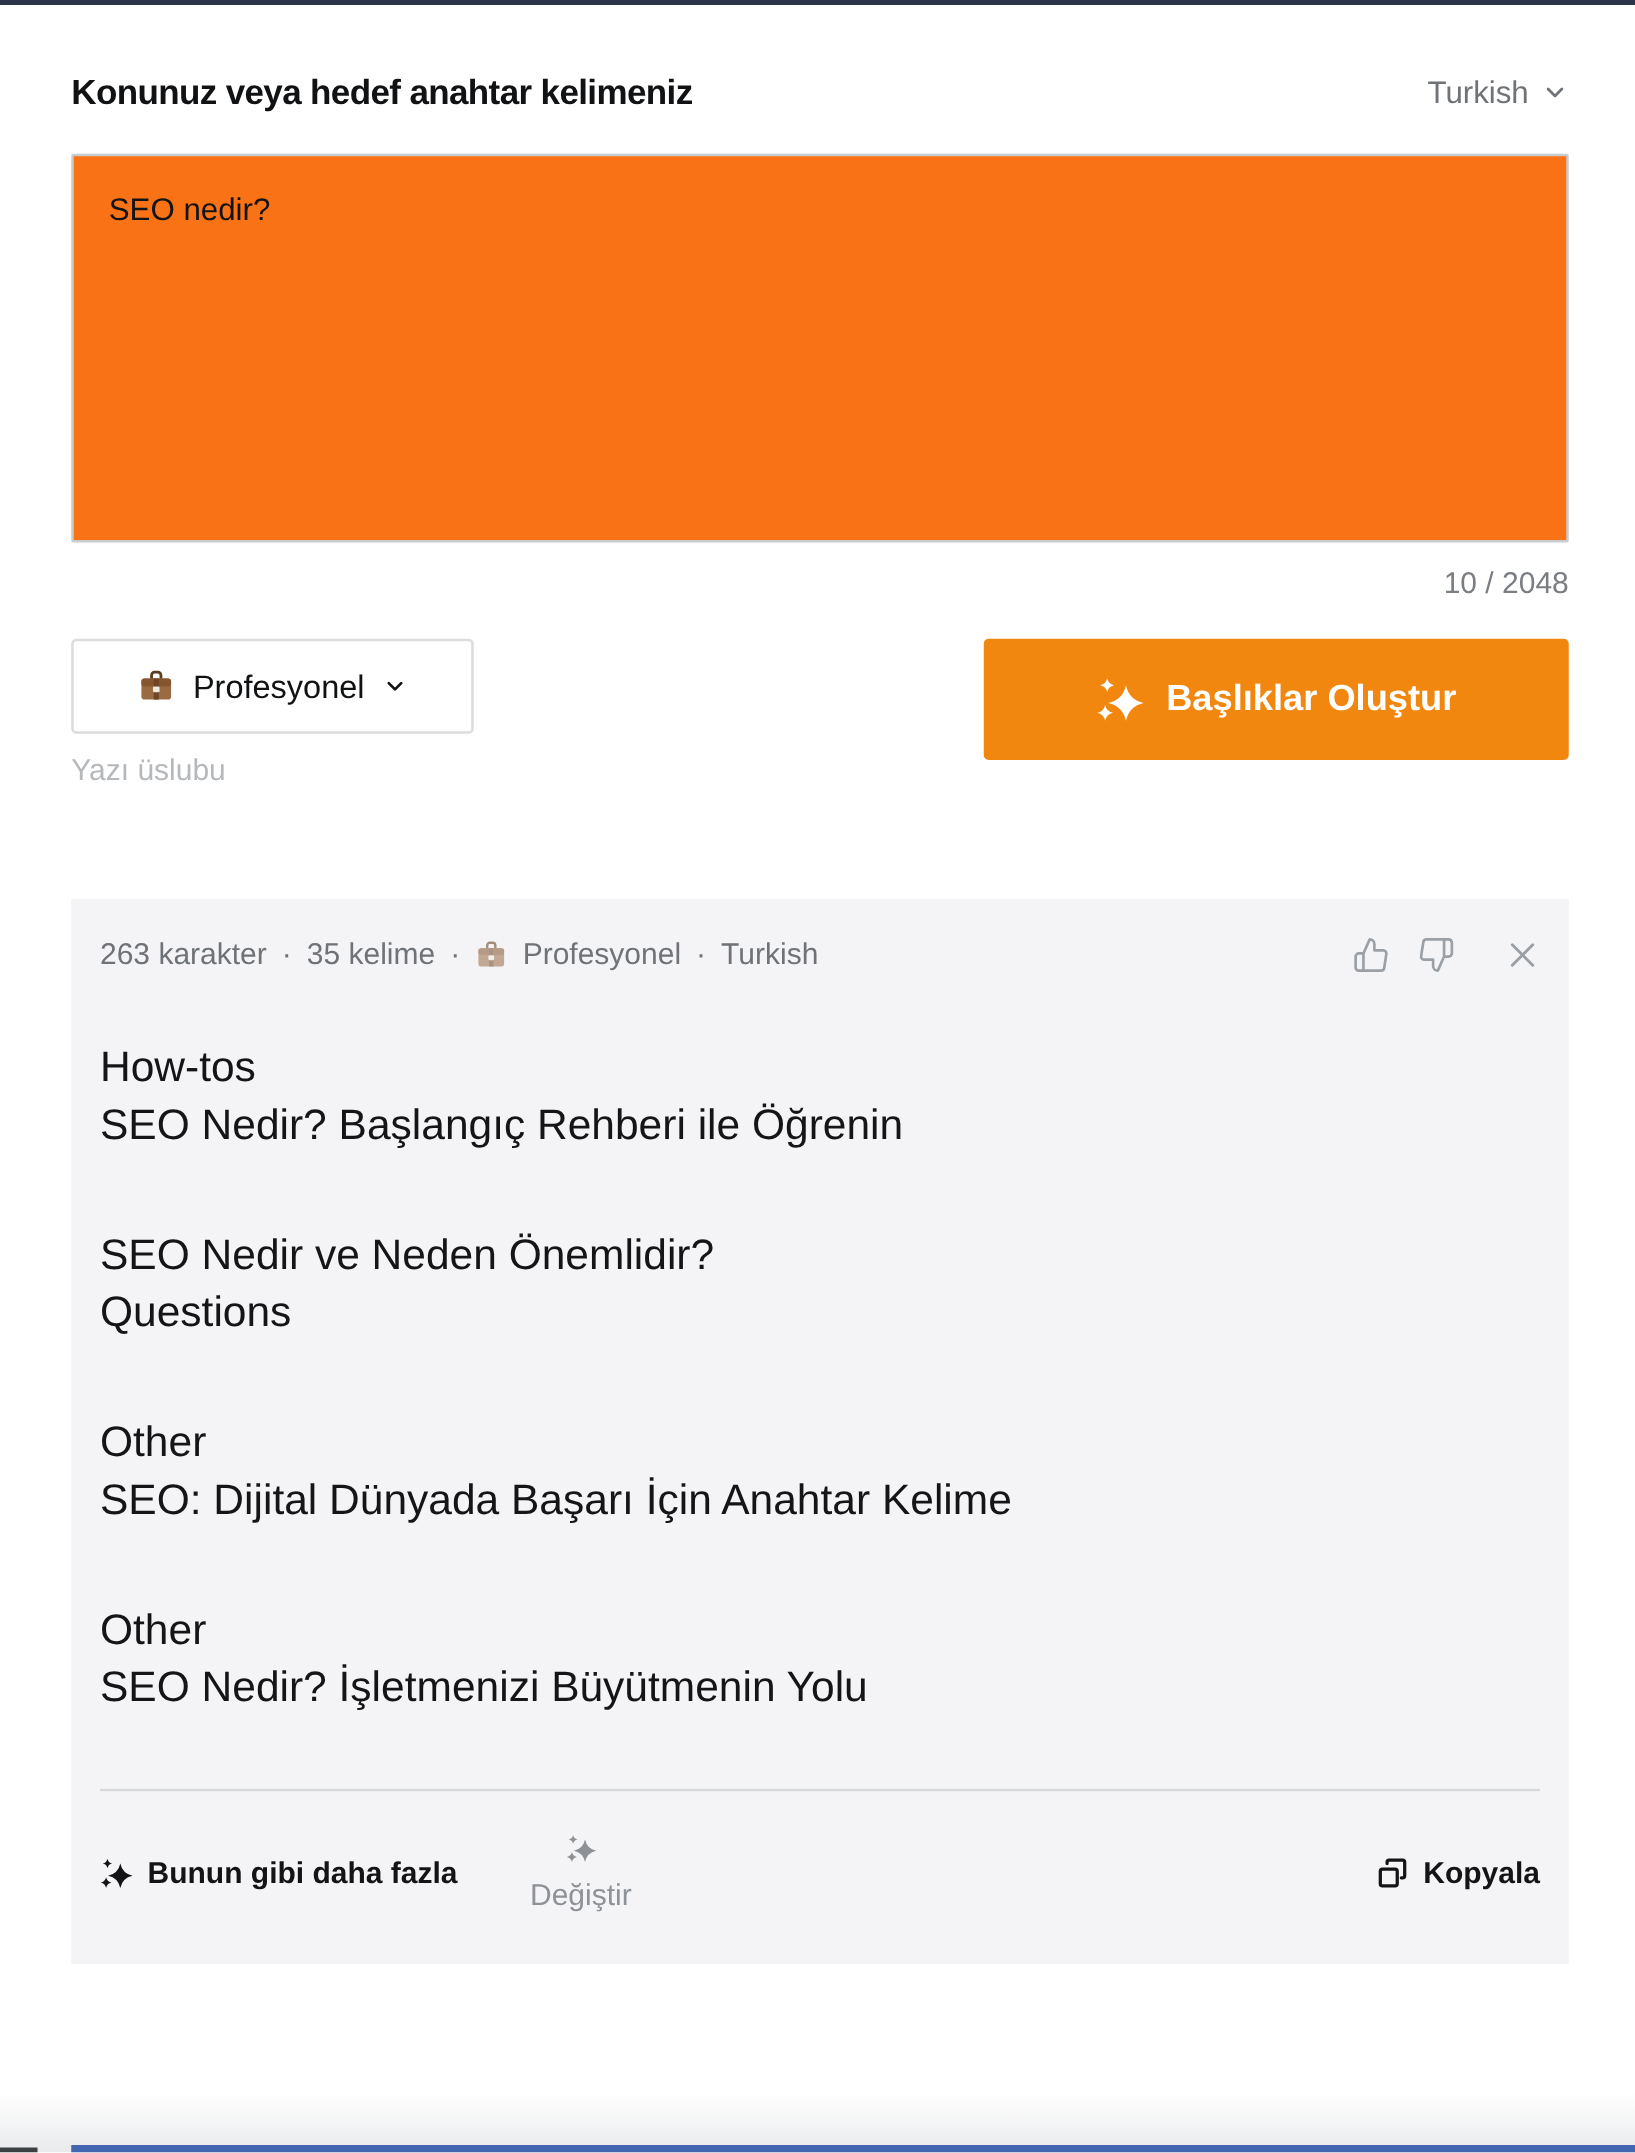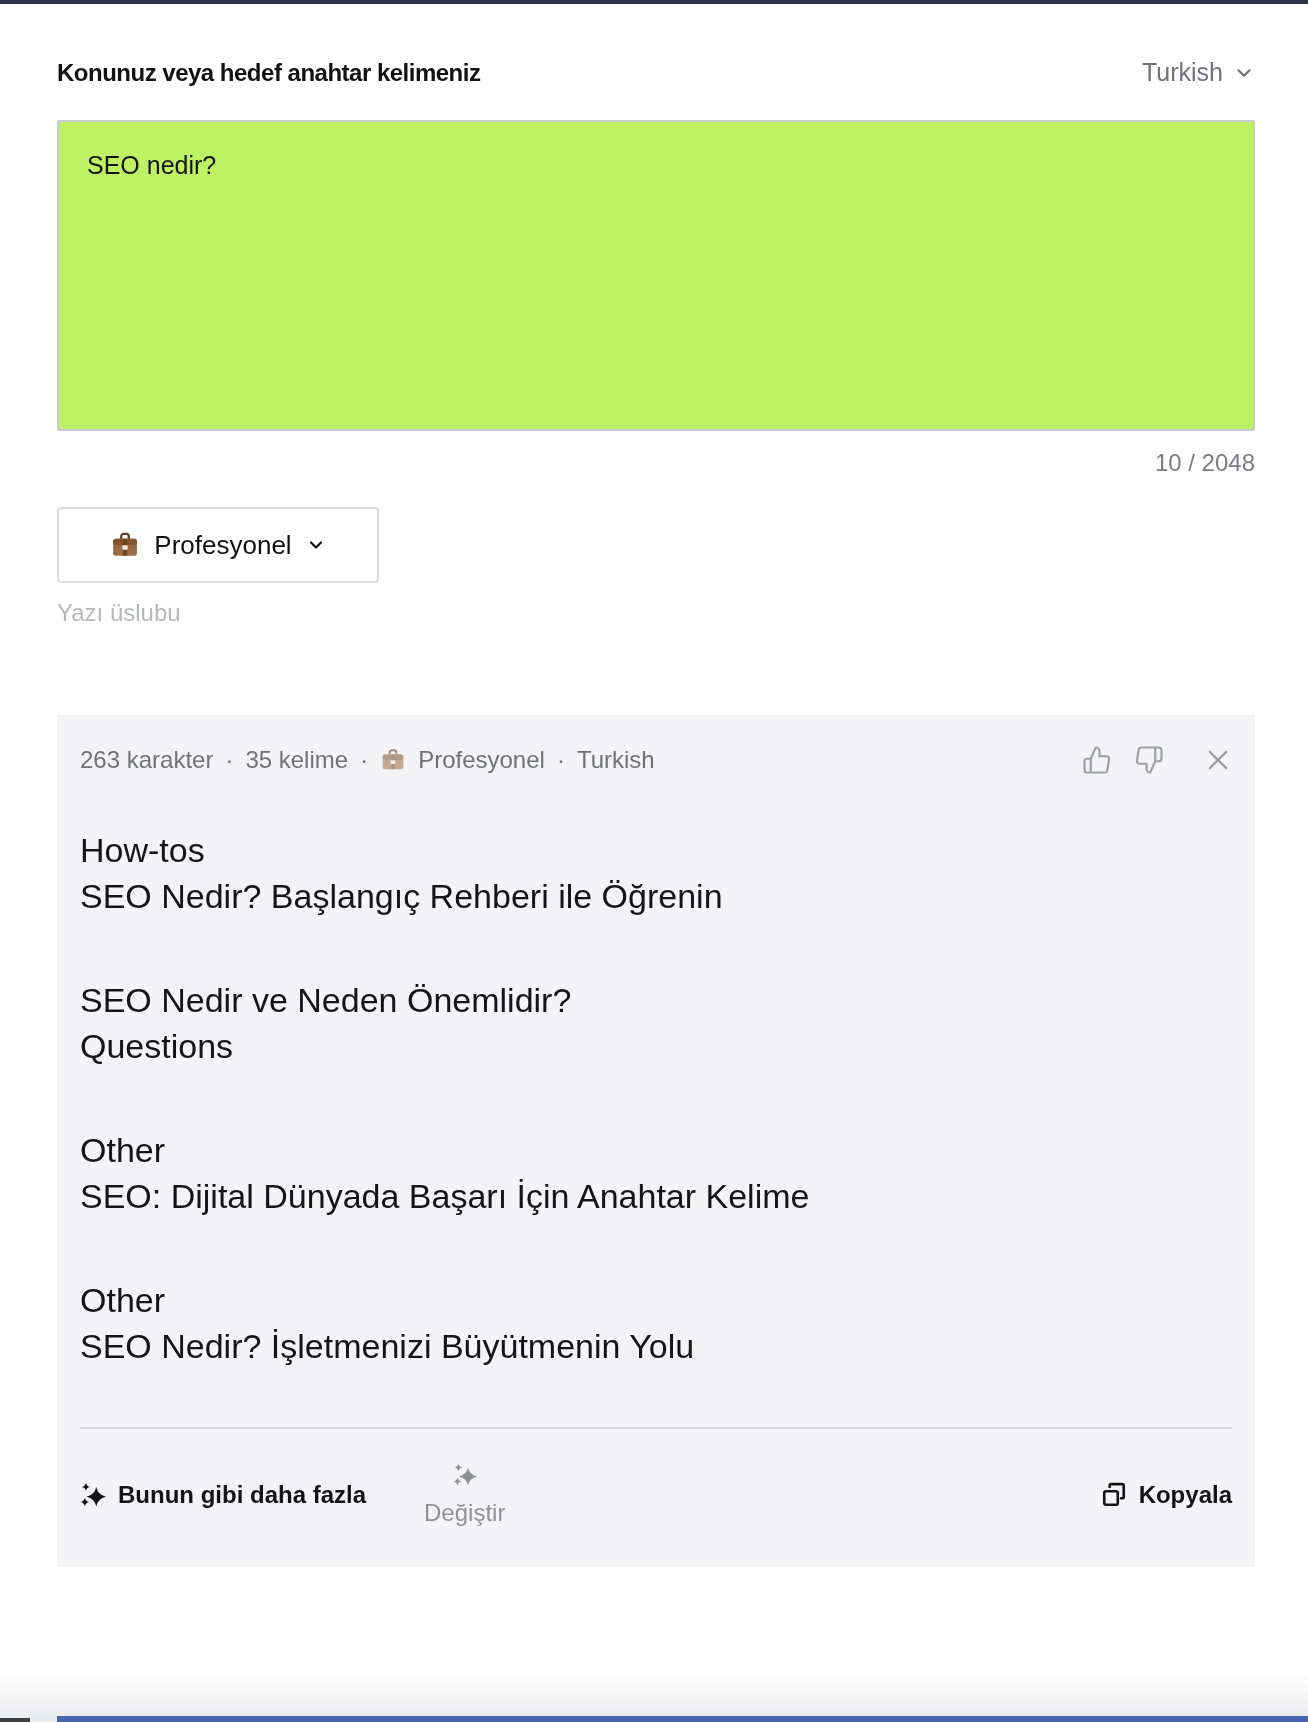--- a/index.html
+++ b/index.html
@@ -16,36 +16,36 @@
     background: #2e3447;
   }
   .content {
     position: absolute; top: 4px; left: 57px; width: 1198px;
   }
   .header-row {
     margin-top: 54px;
     display: flex; justify-content: space-between; align-items: center;
   }
   .page-title {
-    font-size: 24px; font-weight: bold; color: #111214; letter-spacing: -0.5px;
+    font-size: 28px; font-weight: bold; color: #111214; letter-spacing: -0.5px;
   }
   .lang-select {
     display: flex; align-items: center; gap: 10px;
     font-size: 25px; color: #6f7377; cursor: pointer; background: none; border: none;
     font-family: inherit;
   }
   .topic-textarea {
     margin-top: 33px;
     width: 100%; height: 311px;
     border: 2px solid #c9cccf;
     border-radius: 2px;
     padding: 26px 28px;
     font-size: 25px; color: #141417;
     font-family: inherit;
-    resize: none; outline: none; background: #bef264;
+    resize: none; outline: none; background: #f97316;
     line-height: 34px;
   }
   .counter-row {
     margin-top: 14px; text-align: right;
     font-size: 24px; color: #7a7e82;
   }
   .controls-row {
     margin-top: 30px;
     display: flex; justify-content: space-between; align-items: flex-start;
   }
@@ -155,20 +155,30 @@
         <span>Profesyonel</span>
         <span>
           <svg width="20" height="20" viewBox="0 0 24 24" fill="none" stroke="#111214" stroke-width="2.6" stroke-linecap="round" stroke-linejoin="round">
               <polyline points="6 9 12 15 18 9"></polyline>
             </svg>
         </span>
       </button>
       <div class="tone-label">Yazı üslubu</div>
     </div>
 
+    <button class="generate-button">
+      <span>
+        <svg width="38" height="38" viewBox="0 0 24 24" fill="#ffffff">
+          <path d="M15 4.5 Q16.6 11.9 24 13.5 Q16.6 15.1 15 22.5 Q13.4 15.1 6 13.5 Q13.4 11.9 15 4.5 Z"></path>
+          <path d="M5.5 1 Q6.1 3.9 9 4.5 Q6.1 5.1 5.5 8 Q4.9 5.1 2 4.5 Q4.9 3.9 5.5 1 Z"></path>
+          <path d="M4.5 14.5 Q5.2 17.8 8.5 18.5 Q5.2 19.2 4.5 22.5 Q3.8 19.2 0.5 18.5 Q3.8 17.8 4.5 14.5 Z"></path>
+        </svg>
+      </span>
+      <span>Başlıklar Oluştur</span>
+    </button>
   </div>
 
   <div class="result-card">
 
     <div class="meta-row">
       <div class="meta-left">
         <span>263 karakter</span>
         <span>·</span>
         <span>35 kelime</span>
         <span>·</span>

